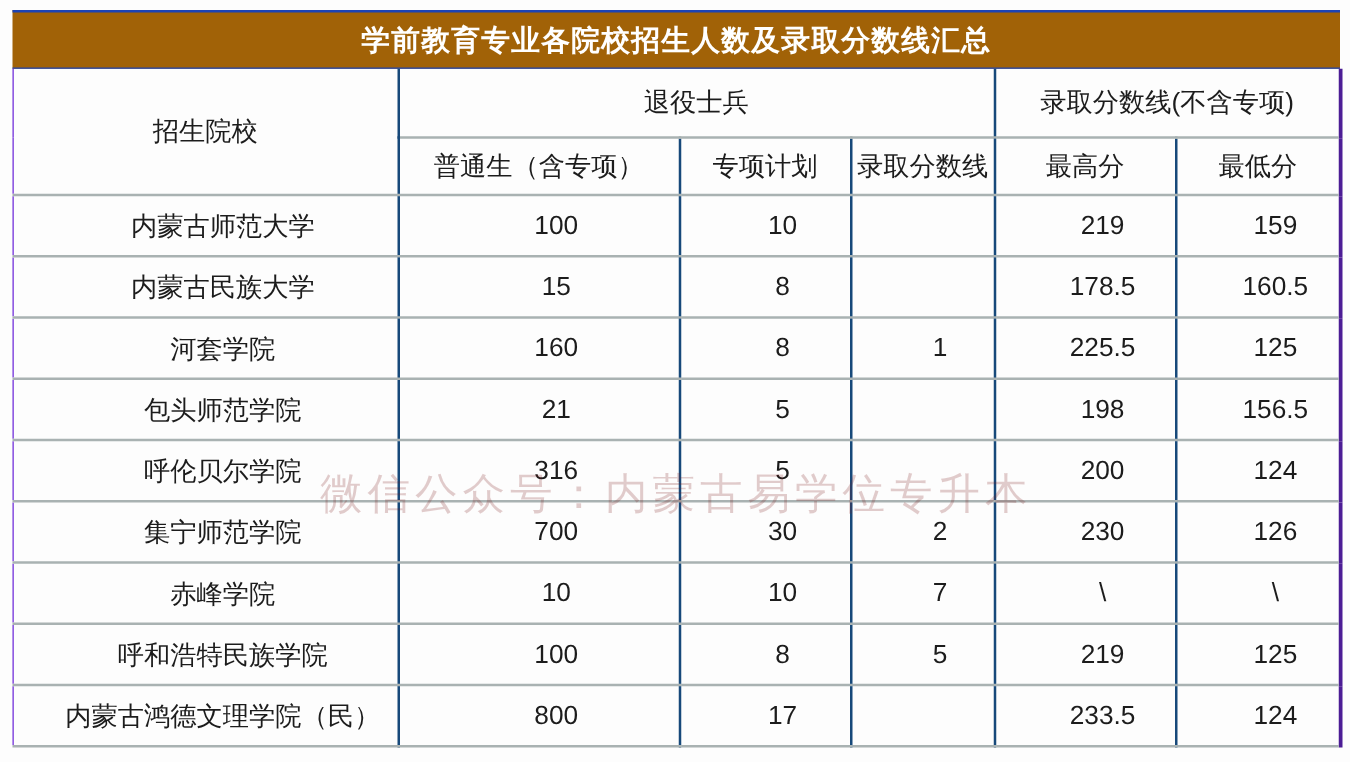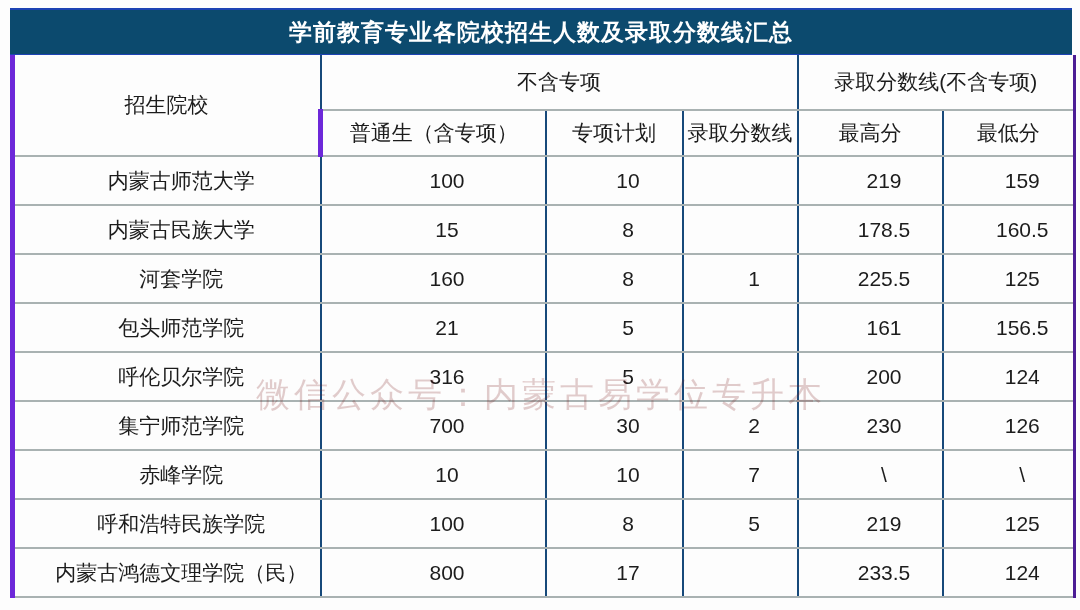--- a/index.html
+++ b/index.html
@@ -14,21 +14,21 @@
     height: 610px;
     background: #fdfdfd;
     overflow: hidden;
   }
   .title-bar {
     position: absolute;
     left: 10px;
     top: 8px;
     width: 1062px;
     height: 47px;
-    background: #0c4a6e;
+    background: #a16207;
     border-top: 2px solid #1d43b4;
     border-bottom: 1px solid #1d43b4;
     box-sizing: border-box;
     display: flex;
     align-items: center;
     justify-content: center;
   }
   .title-bar .title-text {
     color: #ffffff;
     font-size: 23px;
@@ -48,21 +48,21 @@
   table.data-table td {
     padding: 0;
     border-left: 2px solid #17497a;
     border-right: 2px solid #17497a;
     border-top: 2px solid #a9b2b2;
     border-bottom: 2px solid #a9b2b2;
     font-size: 21px;
     overflow: hidden;
     white-space: nowrap;
   }
-  table.data-table td:first-child { border-left: 5px solid #6d28d9; }
+  table.data-table td:first-child { border-left: 1px solid #6d28d9; }
   table.data-table td:last-child  { border-right: 3px solid #4c1d95; }
   tr.hrow1 td { height: 54px; border-top: none; }
   tr.hrow2 td { height: 44px; margin-top: 40px; }
   tr.drow  td { height: 47px; padding-left: 28px; }
   td.school-cell { font-size: 20px; }
   .watermark {
     position: absolute;
     left: 256px;
     top: 372px;
     font-size: 34px;
@@ -87,21 +87,21 @@
       <col style="width:308px">
       <col style="width:225px">
       <col style="width:137px">
       <col style="width:115px">
       <col style="width:145px">
       <col style="width:132px">
     </colgroup>
     <tbody>
       <tr class="hrow1">
         <td rowspan="2" class="school-cell">招生院校</td>
-        <td colspan="3">不含专项</td>
+        <td colspan="3">退役士兵</td>
         <td colspan="2">录取分数线(不含专项)</td>
       </tr>
       <tr class="hrow2">
         <td>普通生（含专项）</td>
         <td>专项计划</td>
         <td>录取分数线</td>
         <td>最高分</td>
         <td>最低分</td>
       </tr>
 
@@ -127,21 +127,21 @@
         <td>8</td>
         <td>1</td>
         <td>225.5</td>
         <td>125</td>
       </tr>
       <tr class="drow">
         <td class="school-cell">包头师范学院</td>
         <td>21</td>
         <td>5</td>
         <td></td>
-        <td>161</td>
+        <td>198</td>
         <td>156.5</td>
       </tr>
       <tr class="drow">
         <td class="school-cell">呼伦贝尔学院</td>
         <td>316</td>
         <td>5</td>
         <td></td>
         <td>200</td>
         <td>124</td>
       </tr>

